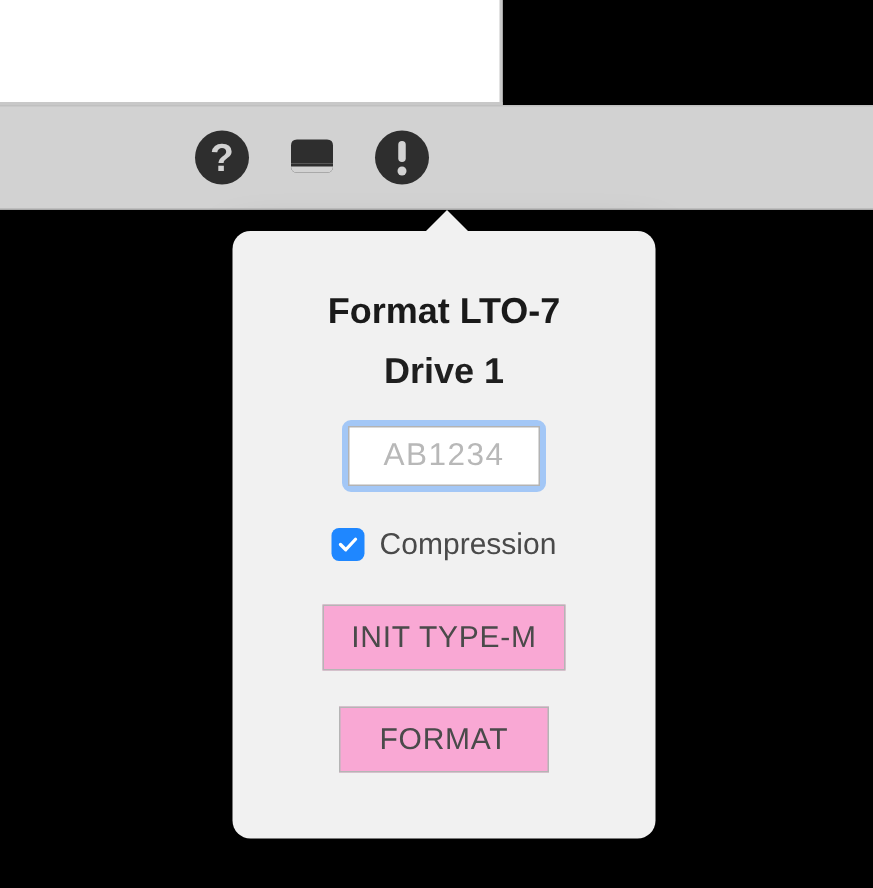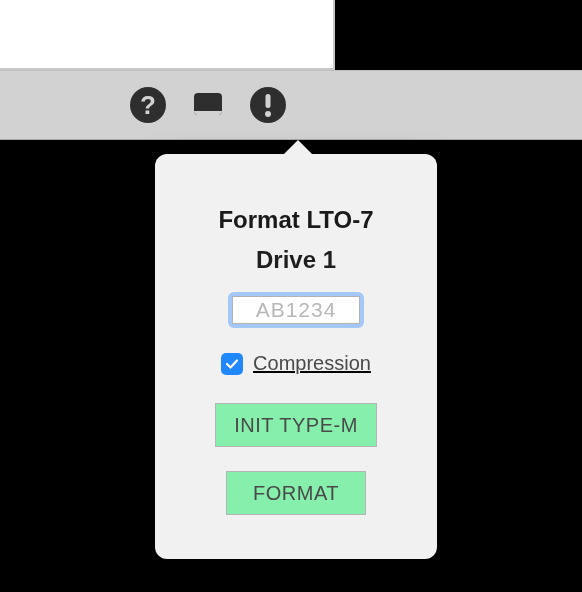--- a/index.html
+++ b/index.html
@@ -48,21 +48,21 @@
       top: 154px;
       left: 155px;
       width: 282px;
       height: 405px;
       background: #f1f1f1;
       border-radius: 12px;
       box-shadow: 0 8px 30px rgba(0,0,0,0.35);
       display: flex;
       flex-direction: column;
       align-items: center;
-      padding-top: 52px;
+      padding-top: 40px;
     }
     .popover::before {
       content: "";
       position: absolute;
       top: -14px;
       left: 128px;
       width: 0;
       height: 0;
       border-left: 15px solid transparent;
       border-right: 15px solid transparent;
@@ -80,58 +80,57 @@
       color: #1f1f1f;
       margin-bottom: 18px;
     }
     .tape-input-wrap {
       border: 4px solid #a3c7f6;
       border-radius: 6px;
       margin-bottom: 24px;
     }
     .tape-input {
       width: 128px;
-      height: 28px;
+      height: 40px;
       border: 1px solid #b3b3b3;
       background: #fff;
       font-size: 21px;
       text-align: center;
       letter-spacing: 1px;
       color: #555;
       outline: none;
       font-family: inherit;
     }
     .tape-input::placeholder {
       color: #b8b8b8;
     }
     .checkbox-row {
       display: flex;
-      align-items: flex-end;
+      align-items: flex-start;
       gap: 10px;
       margin-bottom: 28px;
-      text-decoration: underline;
     }
     .checkbox {
       width: 22px;
       height: 22px;
       background: #1f87ff;
       border-radius: 5px;
       display: flex;
       align-items: center;
       justify-content: center;
       cursor: pointer;
     }
     .checkbox svg { display: block; }
     .checkbox-label {
       font-size: 20px;
       color: #4a4a4a;
     }
     .btn {
       border: 1.5px solid #b5b5b5;
-      background: #86efac;
+      background: #f9a8d4;
       font-size: 20px;
       color: #4a4a4a;
       letter-spacing: 0.5px;
       cursor: pointer;
       font-family: inherit;
       display: flex;
       align-items: center;
       justify-content: center;
     }
     .btn-init {

